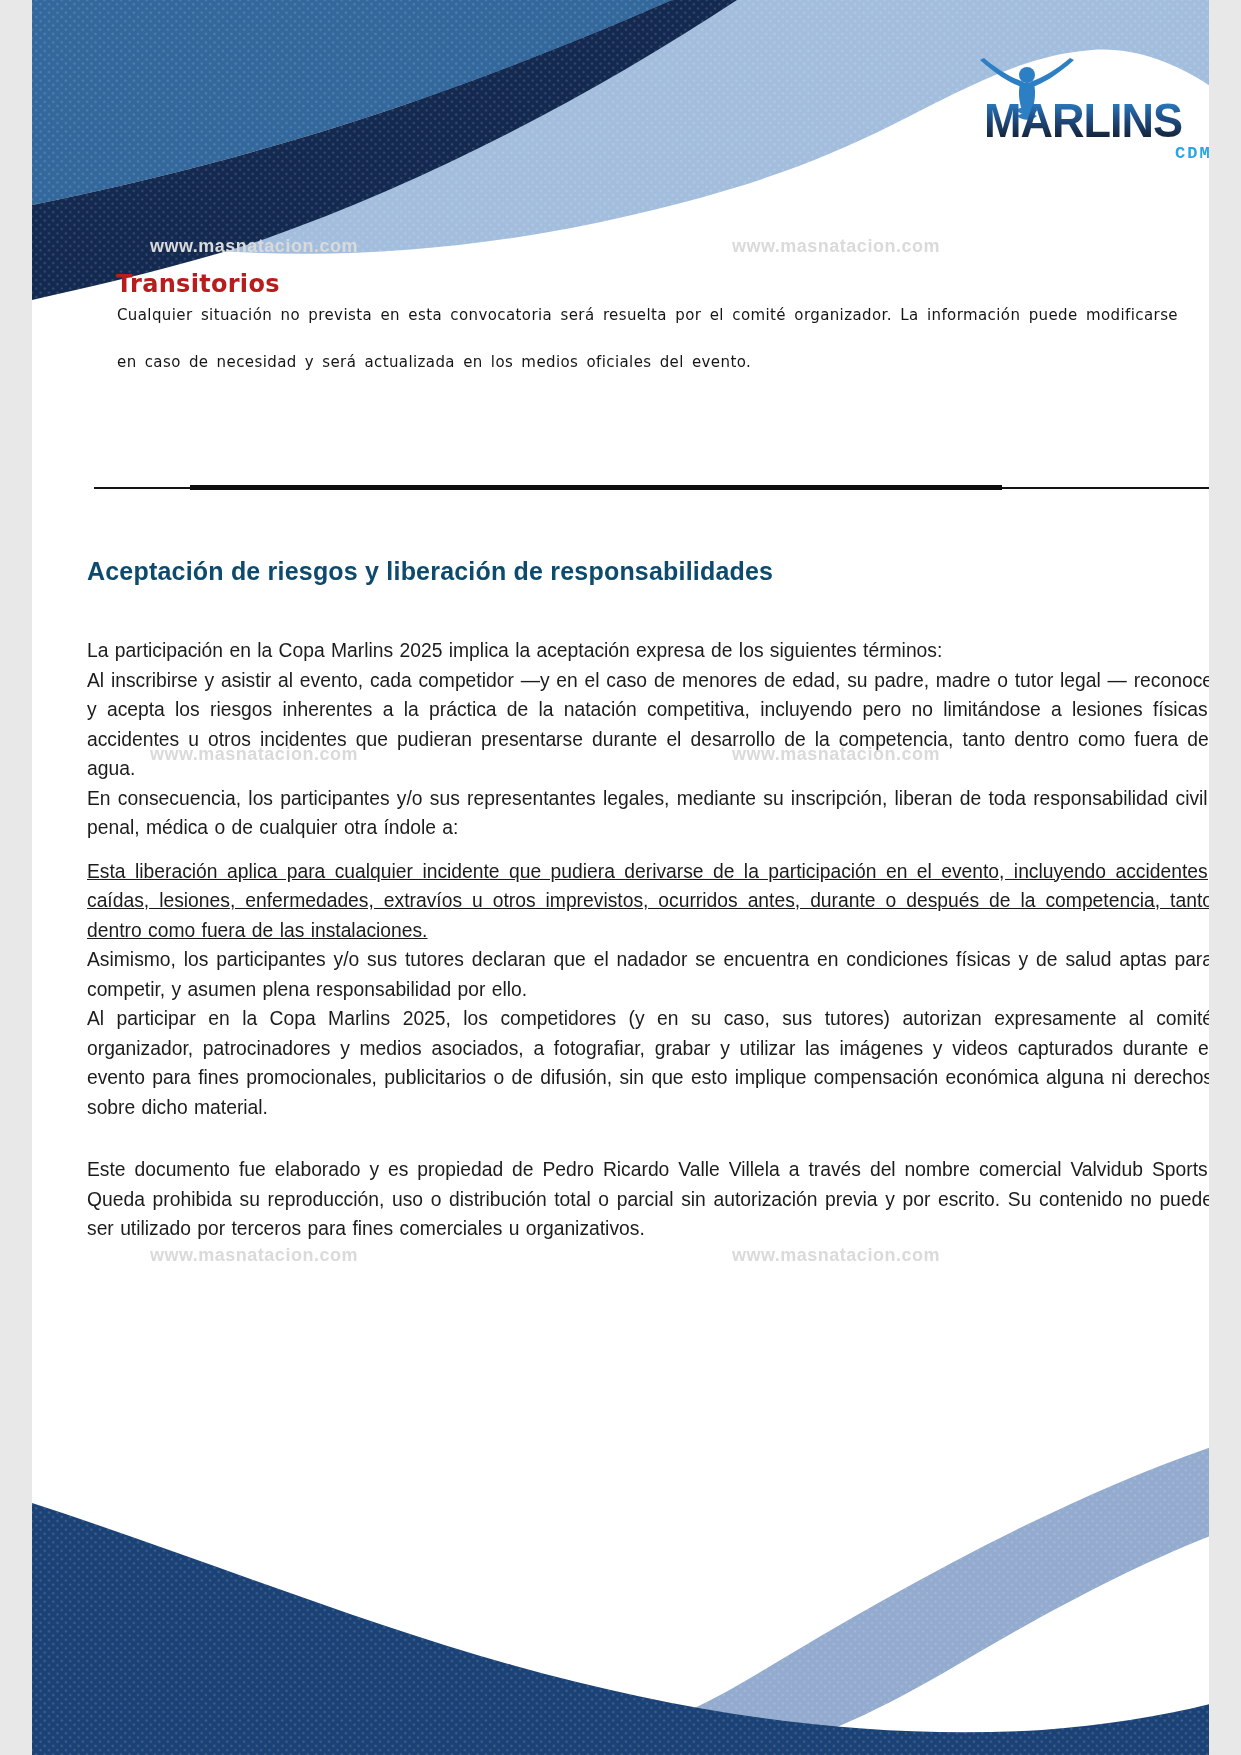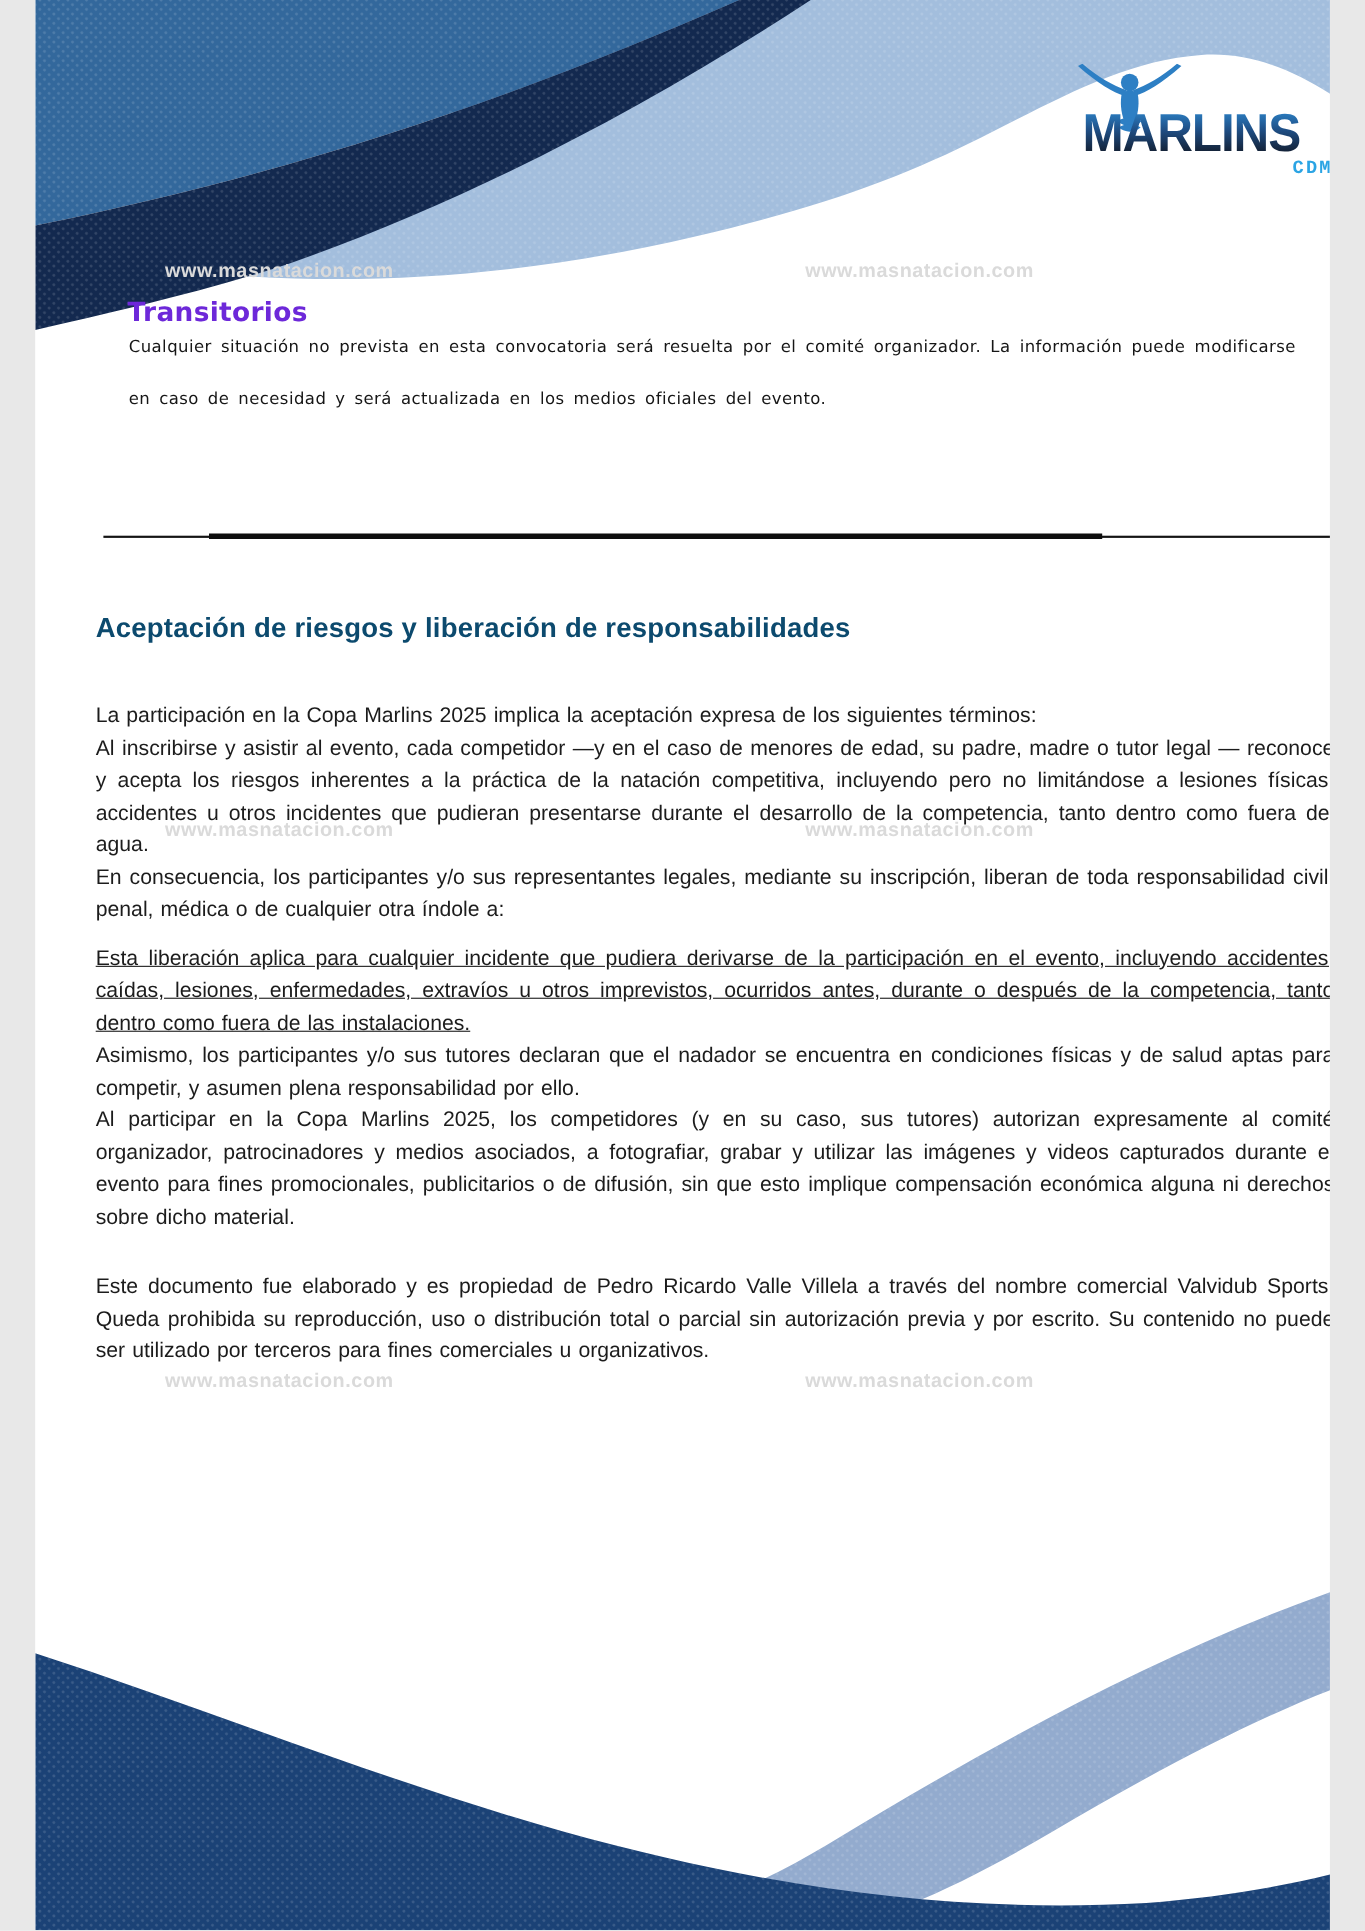--- a/index.html
+++ b/index.html
@@ -32,21 +32,21 @@
   
   .wm{
     position:absolute;font-size:18px;font-weight:700;letter-spacing:.5px;
     color:#dadada;white-space:nowrap;z-index:1;
   }
 
   
   .s1-title{
     position:absolute;left:84px;top:250px;z-index:2;
     font-family:"DejaVu Sans",sans-serif;
-    font-size:24px;font-weight:700;color:#6d28d9;letter-spacing:.3px;
+    font-size:24px;font-weight:700;color:#b91c1c;letter-spacing:.3px;
   }
   .s1-para{
     position:absolute;left:85px;top:277px;width:1061px;z-index:2;
     font-family:"DejaVu Sans",sans-serif;
     font-size:15px;line-height:46.5px;letter-spacing:.4px;word-spacing:3px;
     text-align:justify;color:#161616;
   }
 
   
   .rule-thin{position:absolute;left:62px;top:487px;width:1118px;height:2px;background:#141414;}

